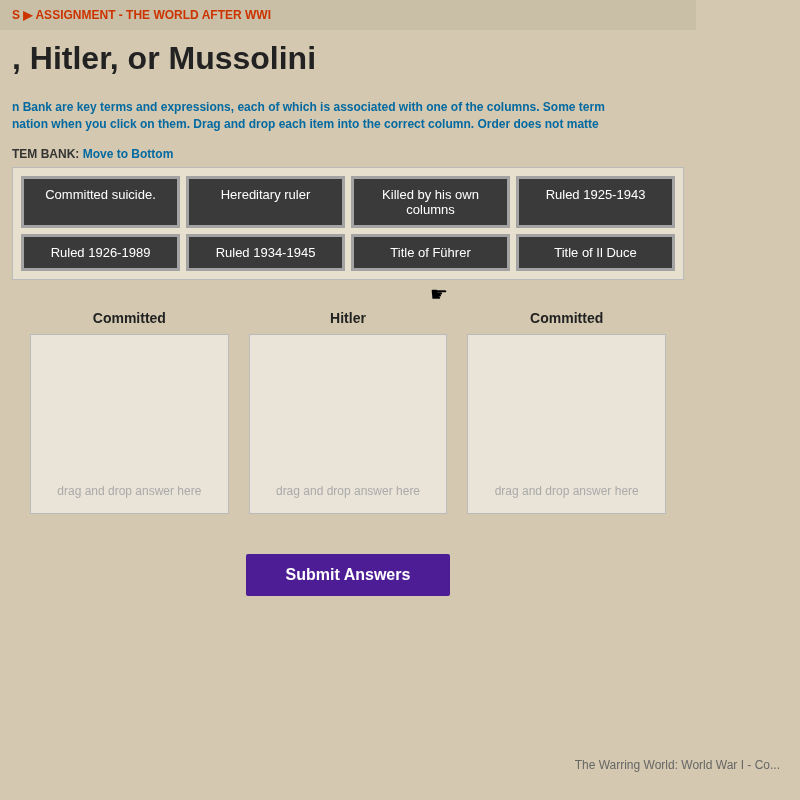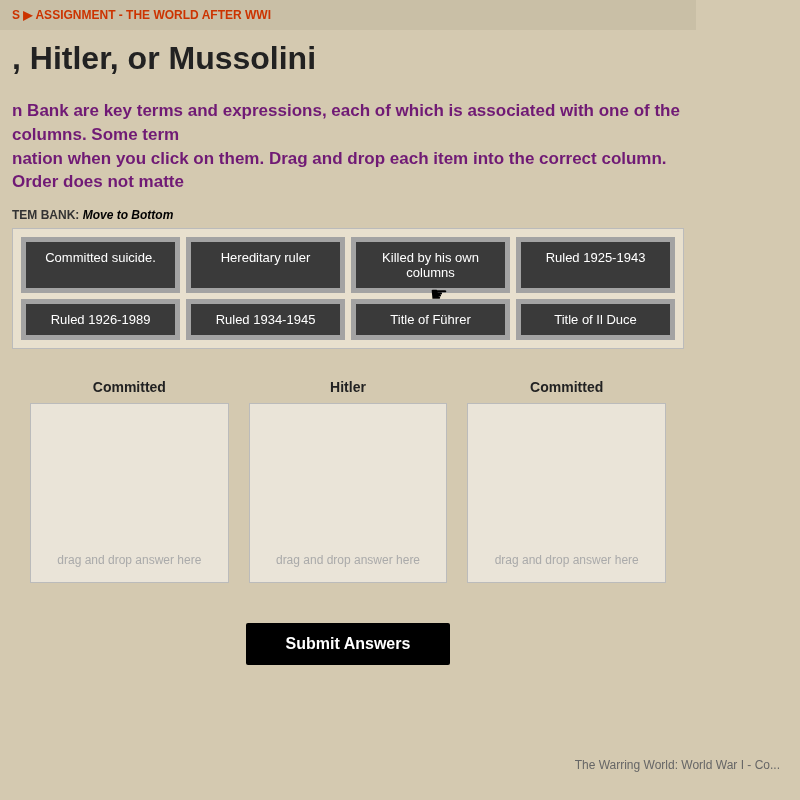--- a/index.html
+++ b/index.html
@@ -41,59 +41,58 @@
     }
 
     .page-title {
       font-size: 32px;
       font-weight: bold;
       color: #222;
       margin-bottom: 22px;
     }
 
     .instructions {
-      font-size: 17px;
-      color: #701a75;
+      font-size: 12px;
+      color: #0369a1;
       font-weight: bold;
       line-height: 1.4;
       margin-bottom: 8px;
     }
 
     .item-bank-label {
       font-size: 12px;
       color: #333;
       font-weight: bold;
       margin-bottom: 6px;
       padding: 0 12px;
     }
 
     .item-bank-label a {
-      color: #000000;
+      color: #0369a1;
       text-decoration: none;
-      font-style: italic;
     }
 
     .term-bank {
       background-color: #e8e0ce;
       border: 1px solid #bbb;
       margin: 0 12px;
       padding: 8px;
       display: grid;
       grid-template-columns: repeat(4, 1fr);
       gap: 6px;
     }
 
     .term-item {
       background-color: #3a3a3a;
       color: #ffffff;
       padding: 8px 10px;
       font-size: 13px;
       text-align: center;
       cursor: grab;
-      border: 5px solid #a3a3a3;
+      border: 3px solid #a3a3a3;
       user-select: none;
     }
 
     .drop-zone-container {
       display: flex;
       justify-content: space-around;
       padding: 20px 30px;
       gap: 20px;
       margin-top: 10px;
     }
@@ -135,21 +134,21 @@
       white-space: nowrap;
     }
 
     .submit-section {
       display: flex;
       justify-content: center;
       margin-top: 20px;
     }
 
     .submit-btn {
-      background-color: #000000;
+      background-color: #4c1d95;
       color: white;
       font-size: 16px;
       font-weight: bold;
       padding: 12px 40px;
       border: none;
       cursor: pointer;
       border-radius: 2px;
     }
 
     .footer-text {

